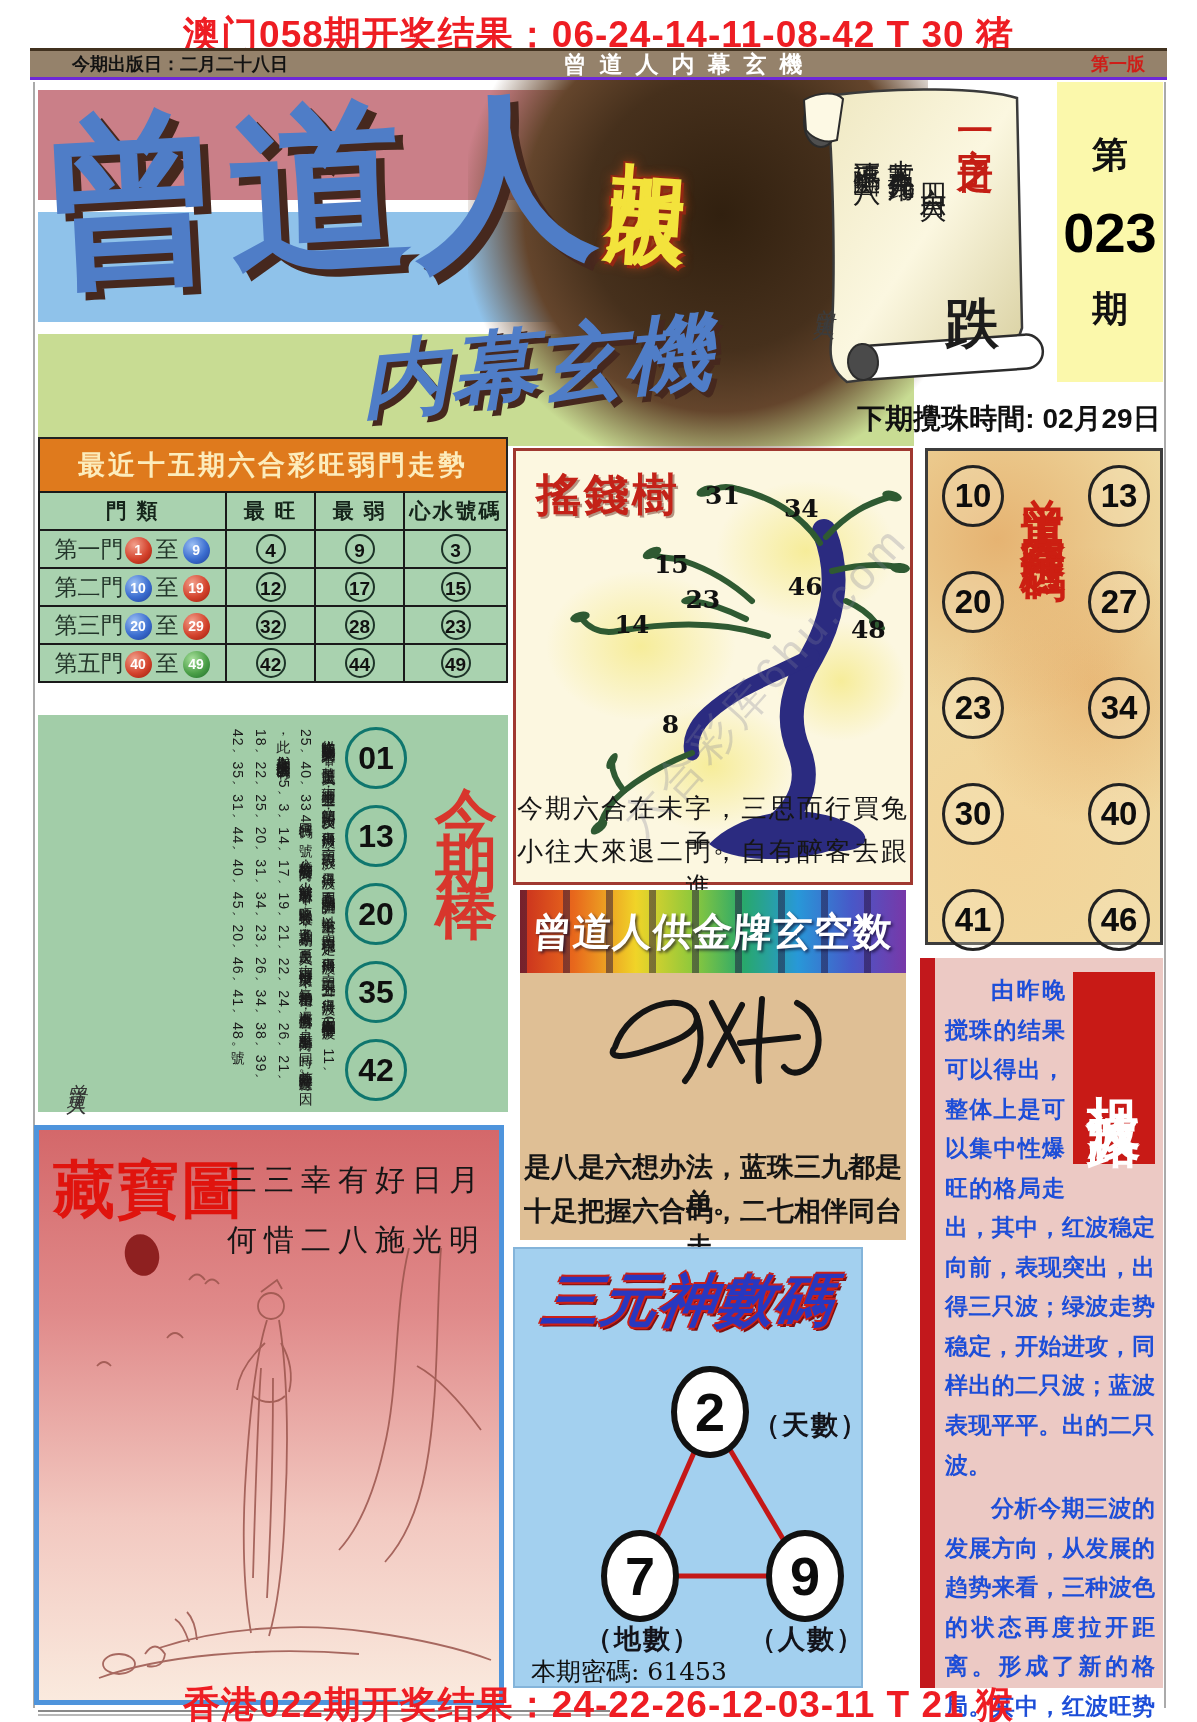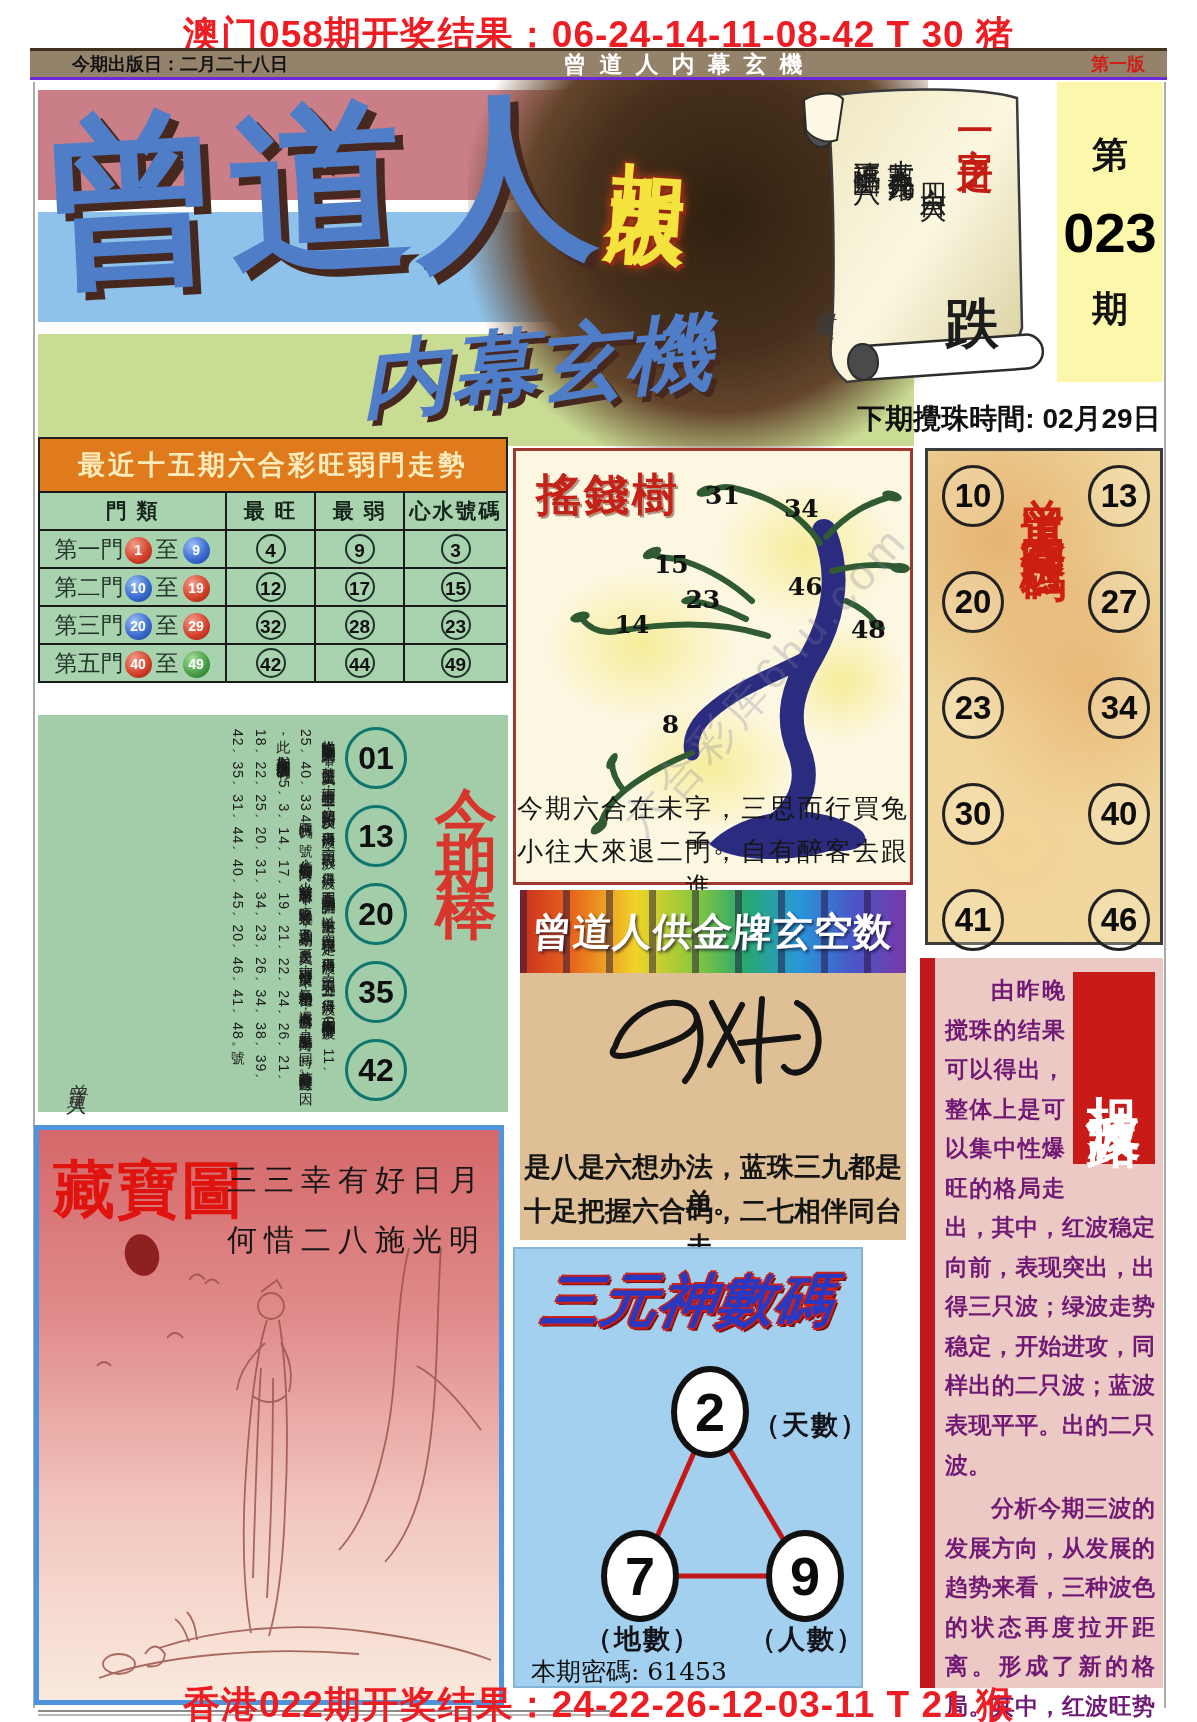--- a/index.html
+++ b/index.html
@@ -160,21 +160,21 @@
 
   
   #wave-bar{left:920px;top:958px;width:15px;height:730px;background:#c2181c;z-index:6;}
   #wave{left:935px;top:958px;width:228px;height:730px;background:#ecc9c4;box-sizing:border-box;
     padding:12px 8px 0 10px;z-index:6;}
   #wave-title{float:right;width:82px;height:192px;background:#c81a16;margin:2px 0 10px 8px;display:flex;
     align-items:center;justify-content:center;}
   #wave-title span{writing-mode:vertical-rl;text-orientation:upright;color:#fff;font-size:54px;
     font-weight:bold;letter-spacing:10px;font-family:"DejaVu Serif",serif;}
   #wave p{margin:0 0 4px 0;font-family:"DejaVu Serif",serif;font-weight:bold;font-size:23px;
-    line-height:1.72;color:#701a75;text-align:justify;text-indent:2em;}
+    line-height:1.72;color:#1d4ed8;text-align:justify;text-indent:2em;}
 
   .edge{background:#aaa;z-index:2;}
   #edge-l{left:33px;top:82px;width:2px;height:1626px;}
   #edge-r{left:1164px;top:82px;width:2px;height:1626px;}
 </style>
 </head>
 <body>
 
 <div id="page">
 

